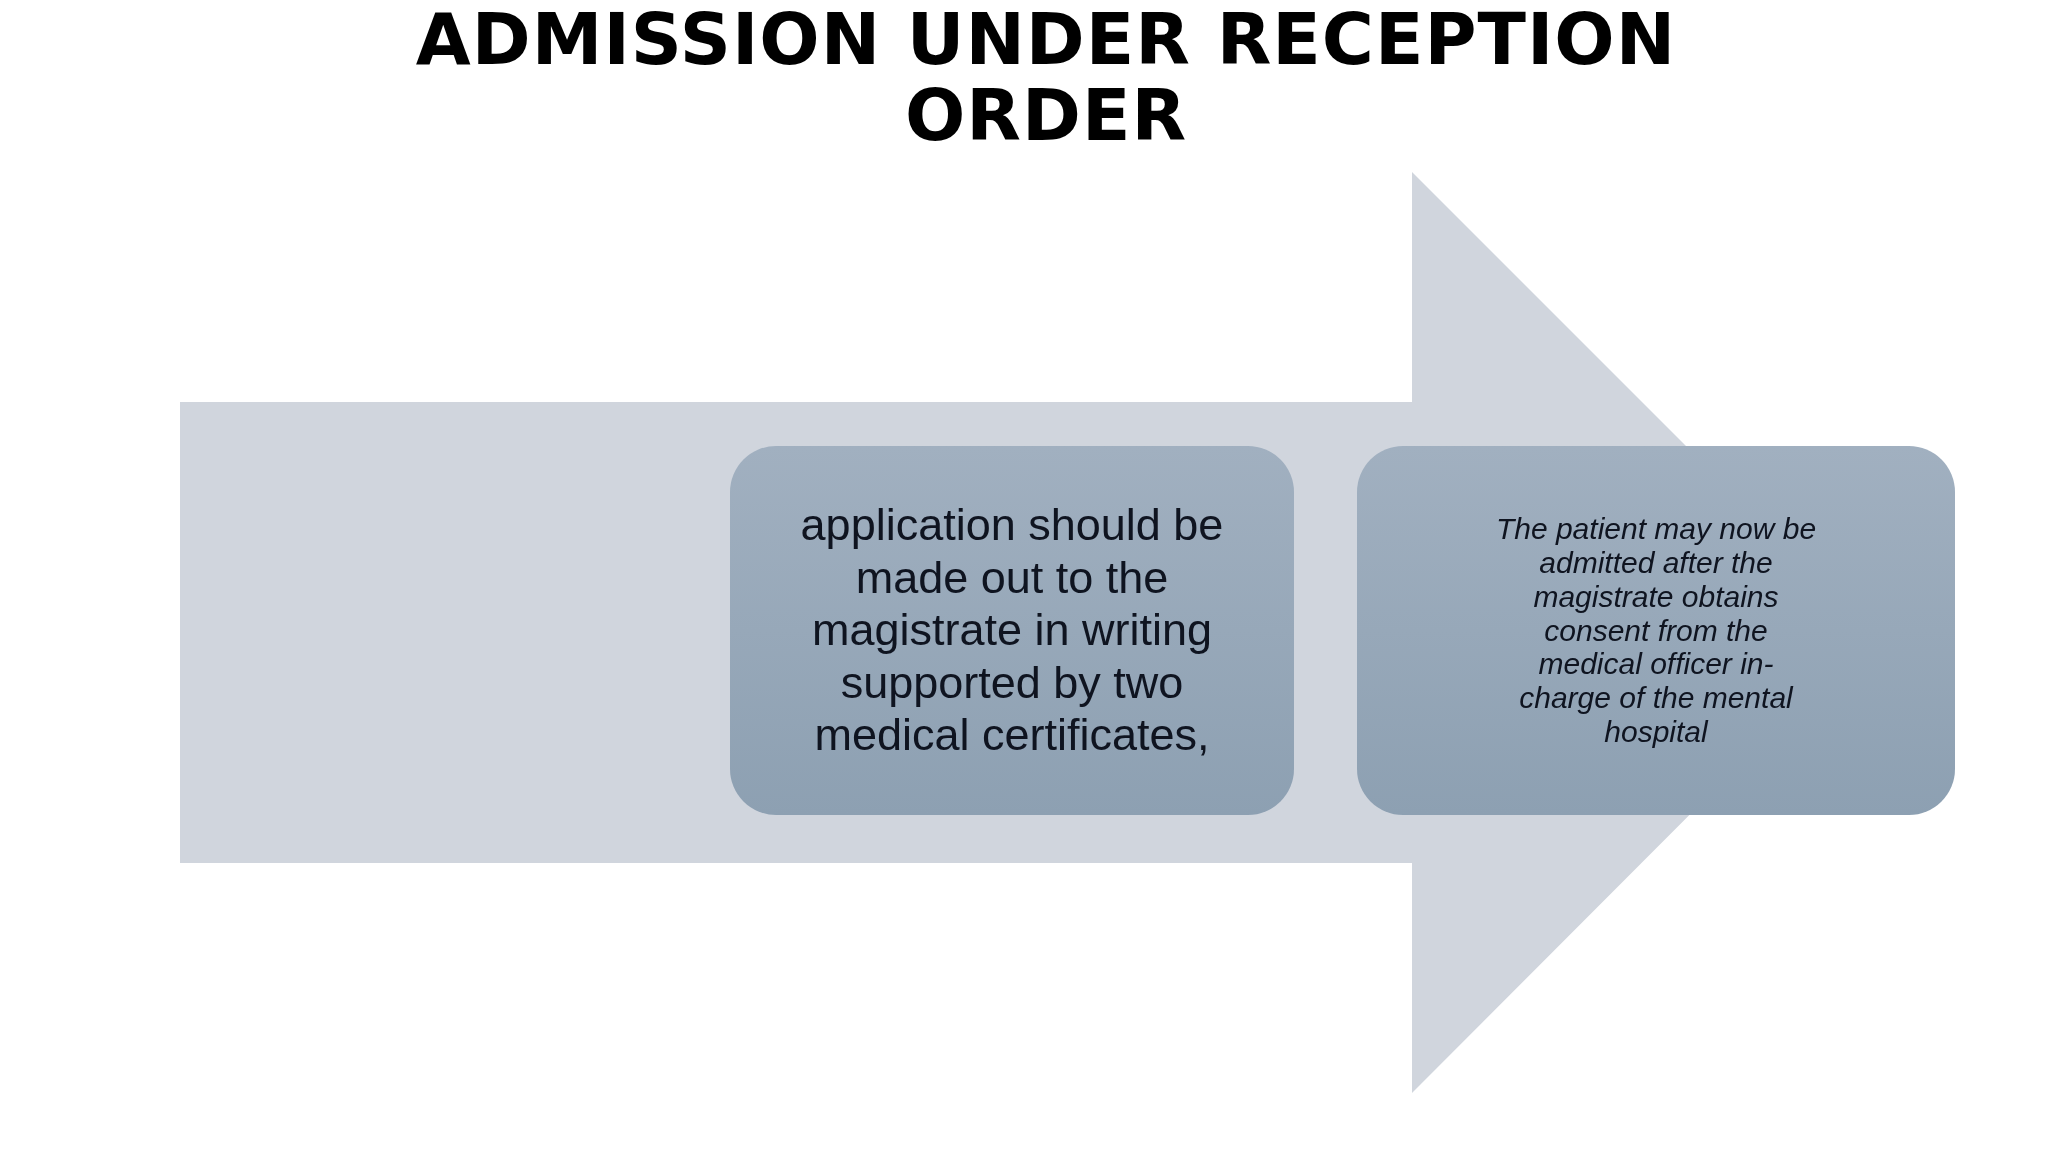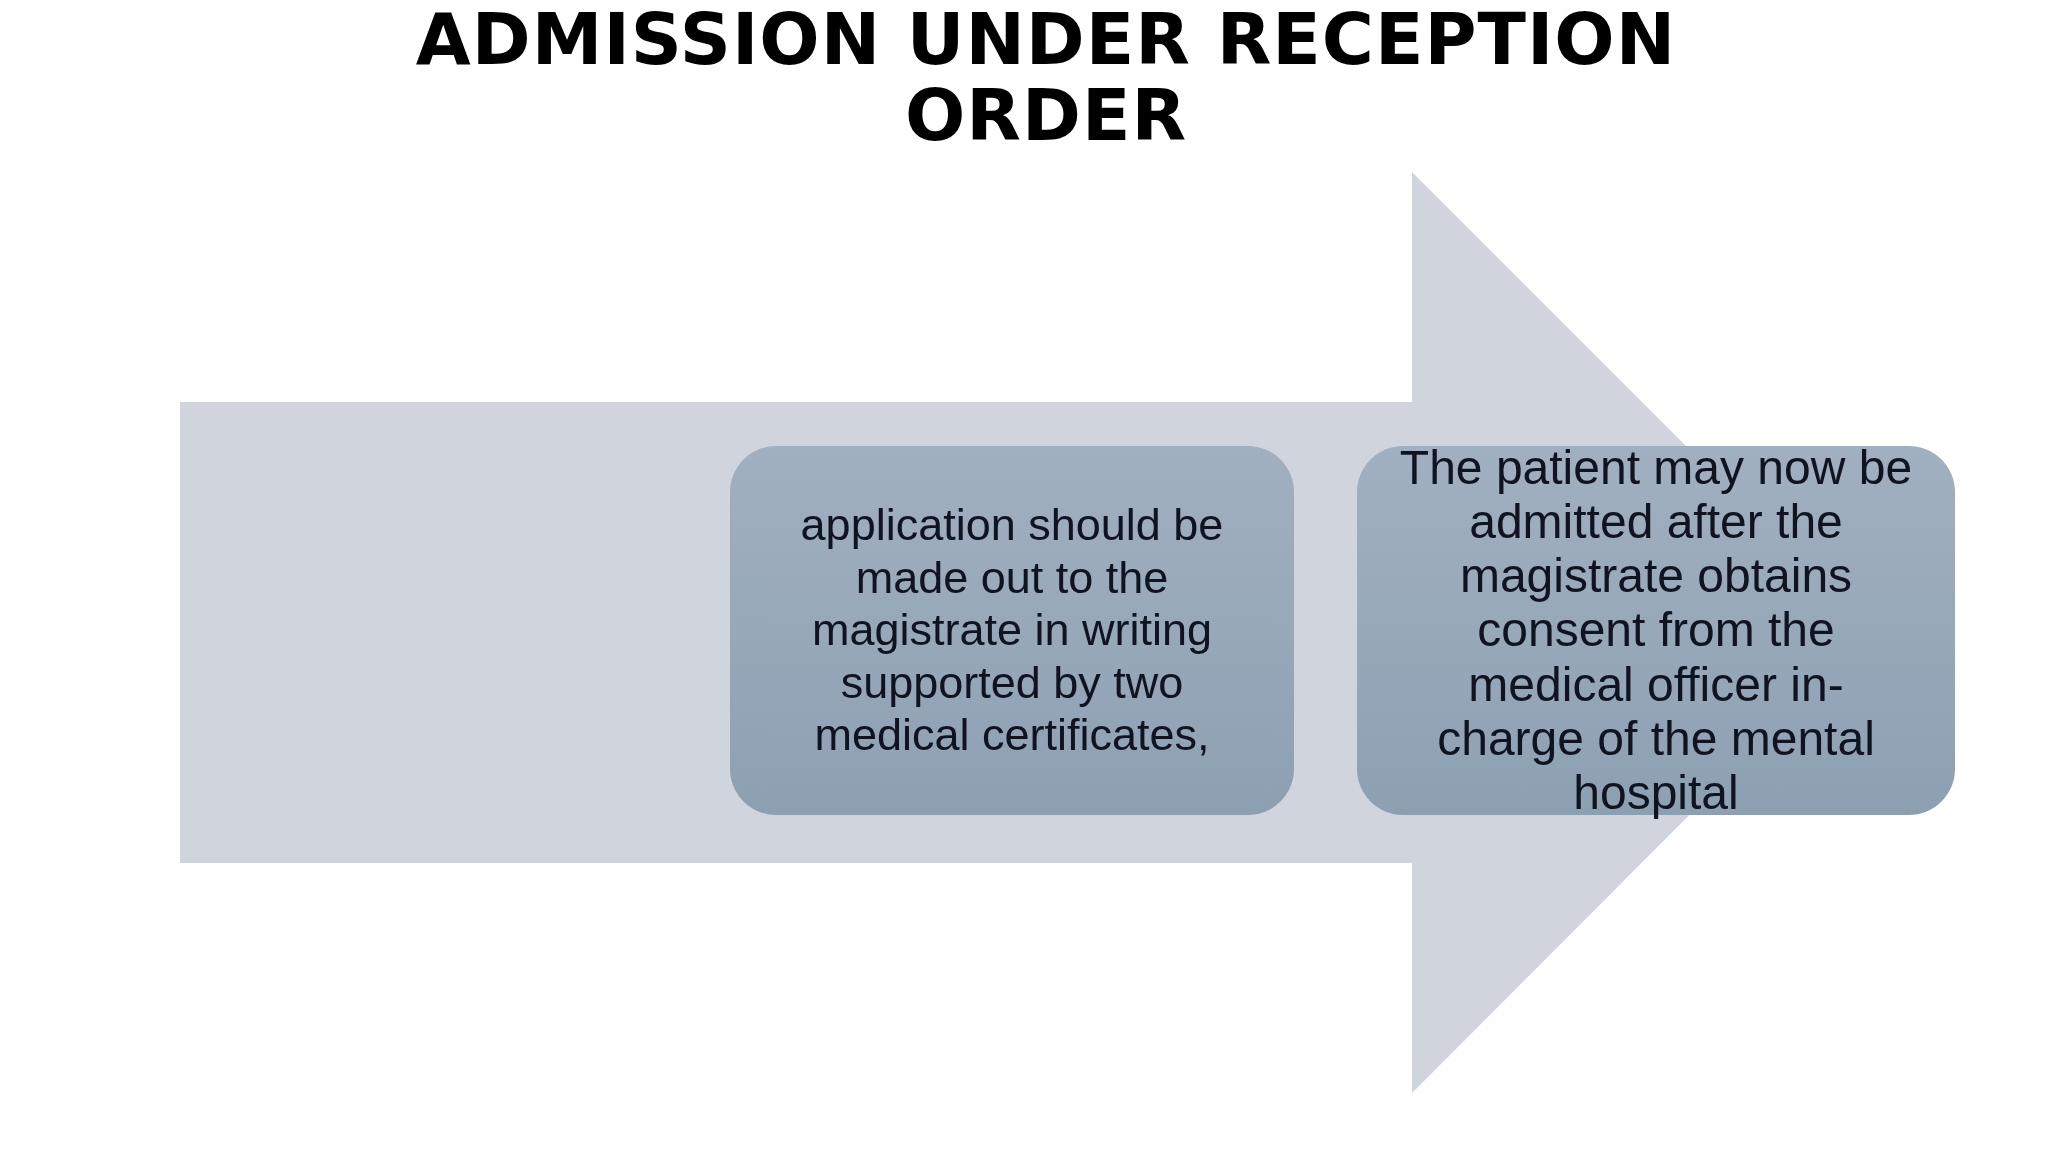--- a/index.html
+++ b/index.html
@@ -53,21 +53,21 @@
     text-align: center;
     color: var(--step-text, #0f1420);
     font-size: 45px;
     line-height: 1.17;
     white-space: pre-line;
     padding: 0 6px;
   }
   #step-1 { left: 102px;  width: 593px; }
   #step-2 { left: 730px;  width: 564px; }
   #step-3 { left: 1357px; width: 598px; }
-  #step-3 .step-text { font-size: 48px; line-height: 1.13; }
+  #step-3 .step-text { font-size: 30px; line-height: 1.13; font-style: italic; }
 </style>
 </head>
 <body>
 
 <div id="stage" style="--box-top: #a1b0c0; --box-bottom: #8da0b2; --step-text: #0f1420; background: rgb(255, 255, 255);">
 
   <svg id="arrow-svg" viewBox="0 0 2048 1152" xmlns="http://www.w3.org/2000/svg" aria-hidden="true">
     <polygon id="arrow-shape" points="180,402 1412,402 1412,172 1872,632 1412,1093 1412,863 180,863" fill="#d0d5dd"></polygon>
   </svg>
 

